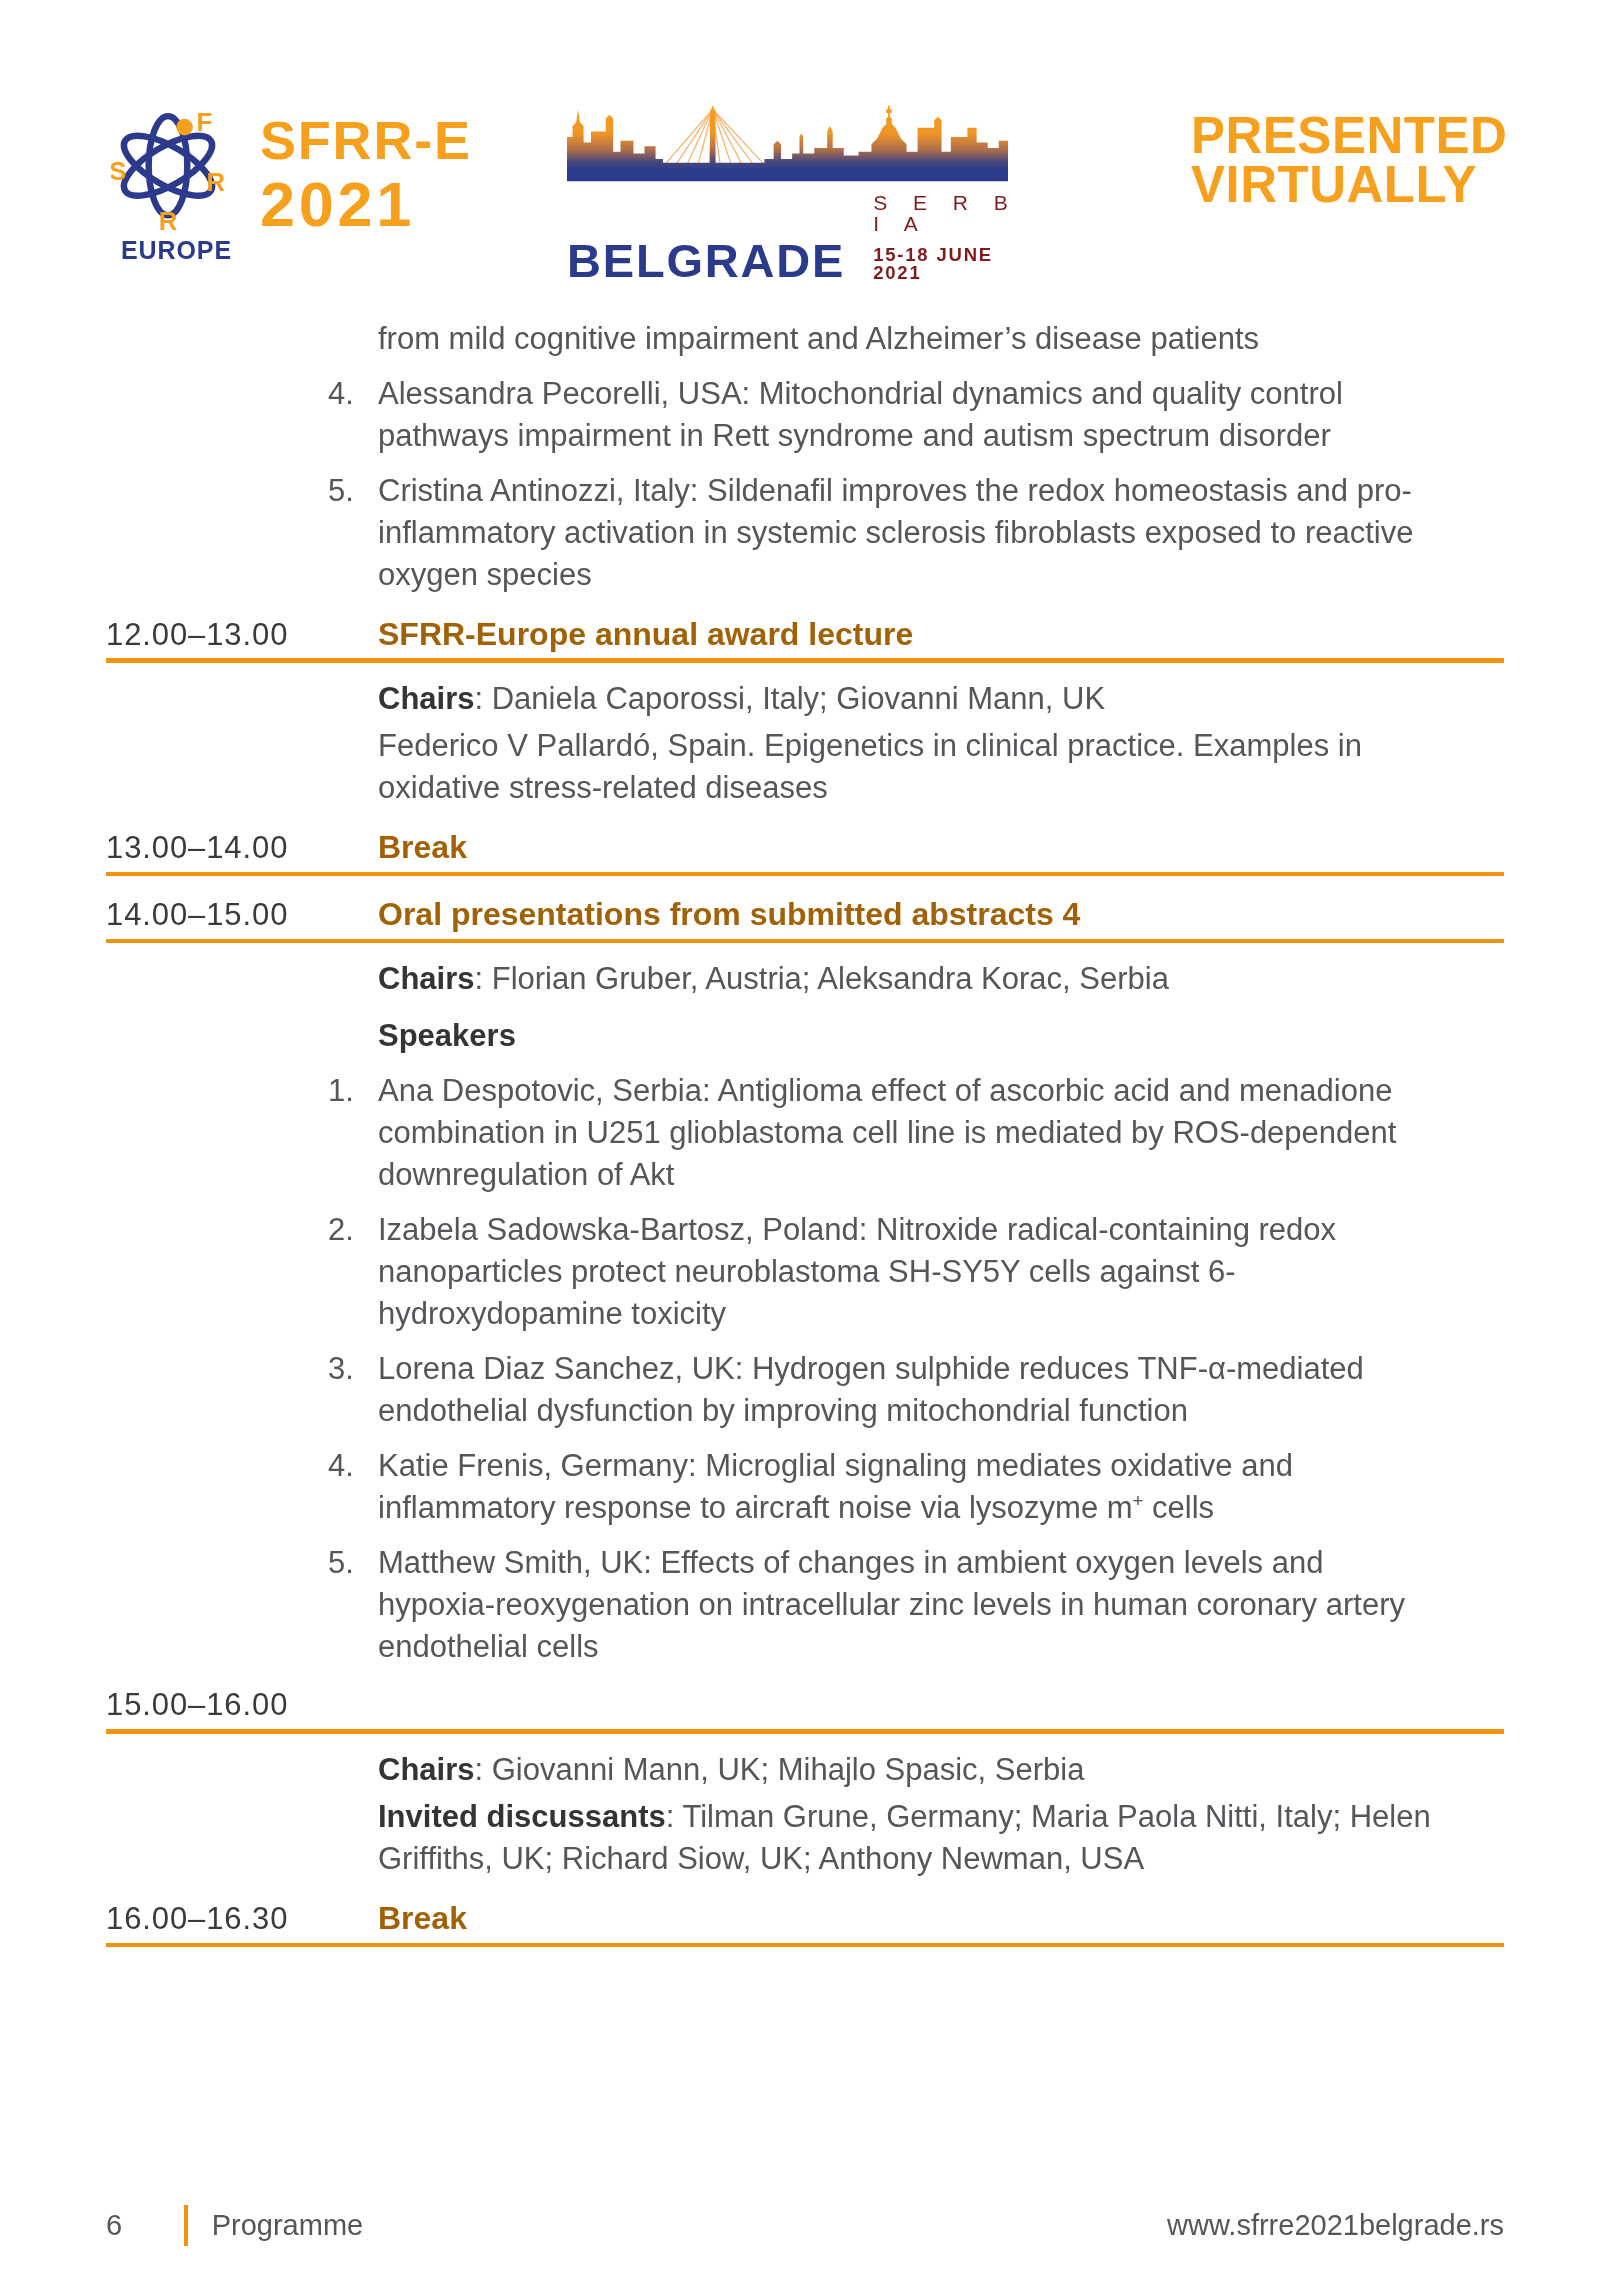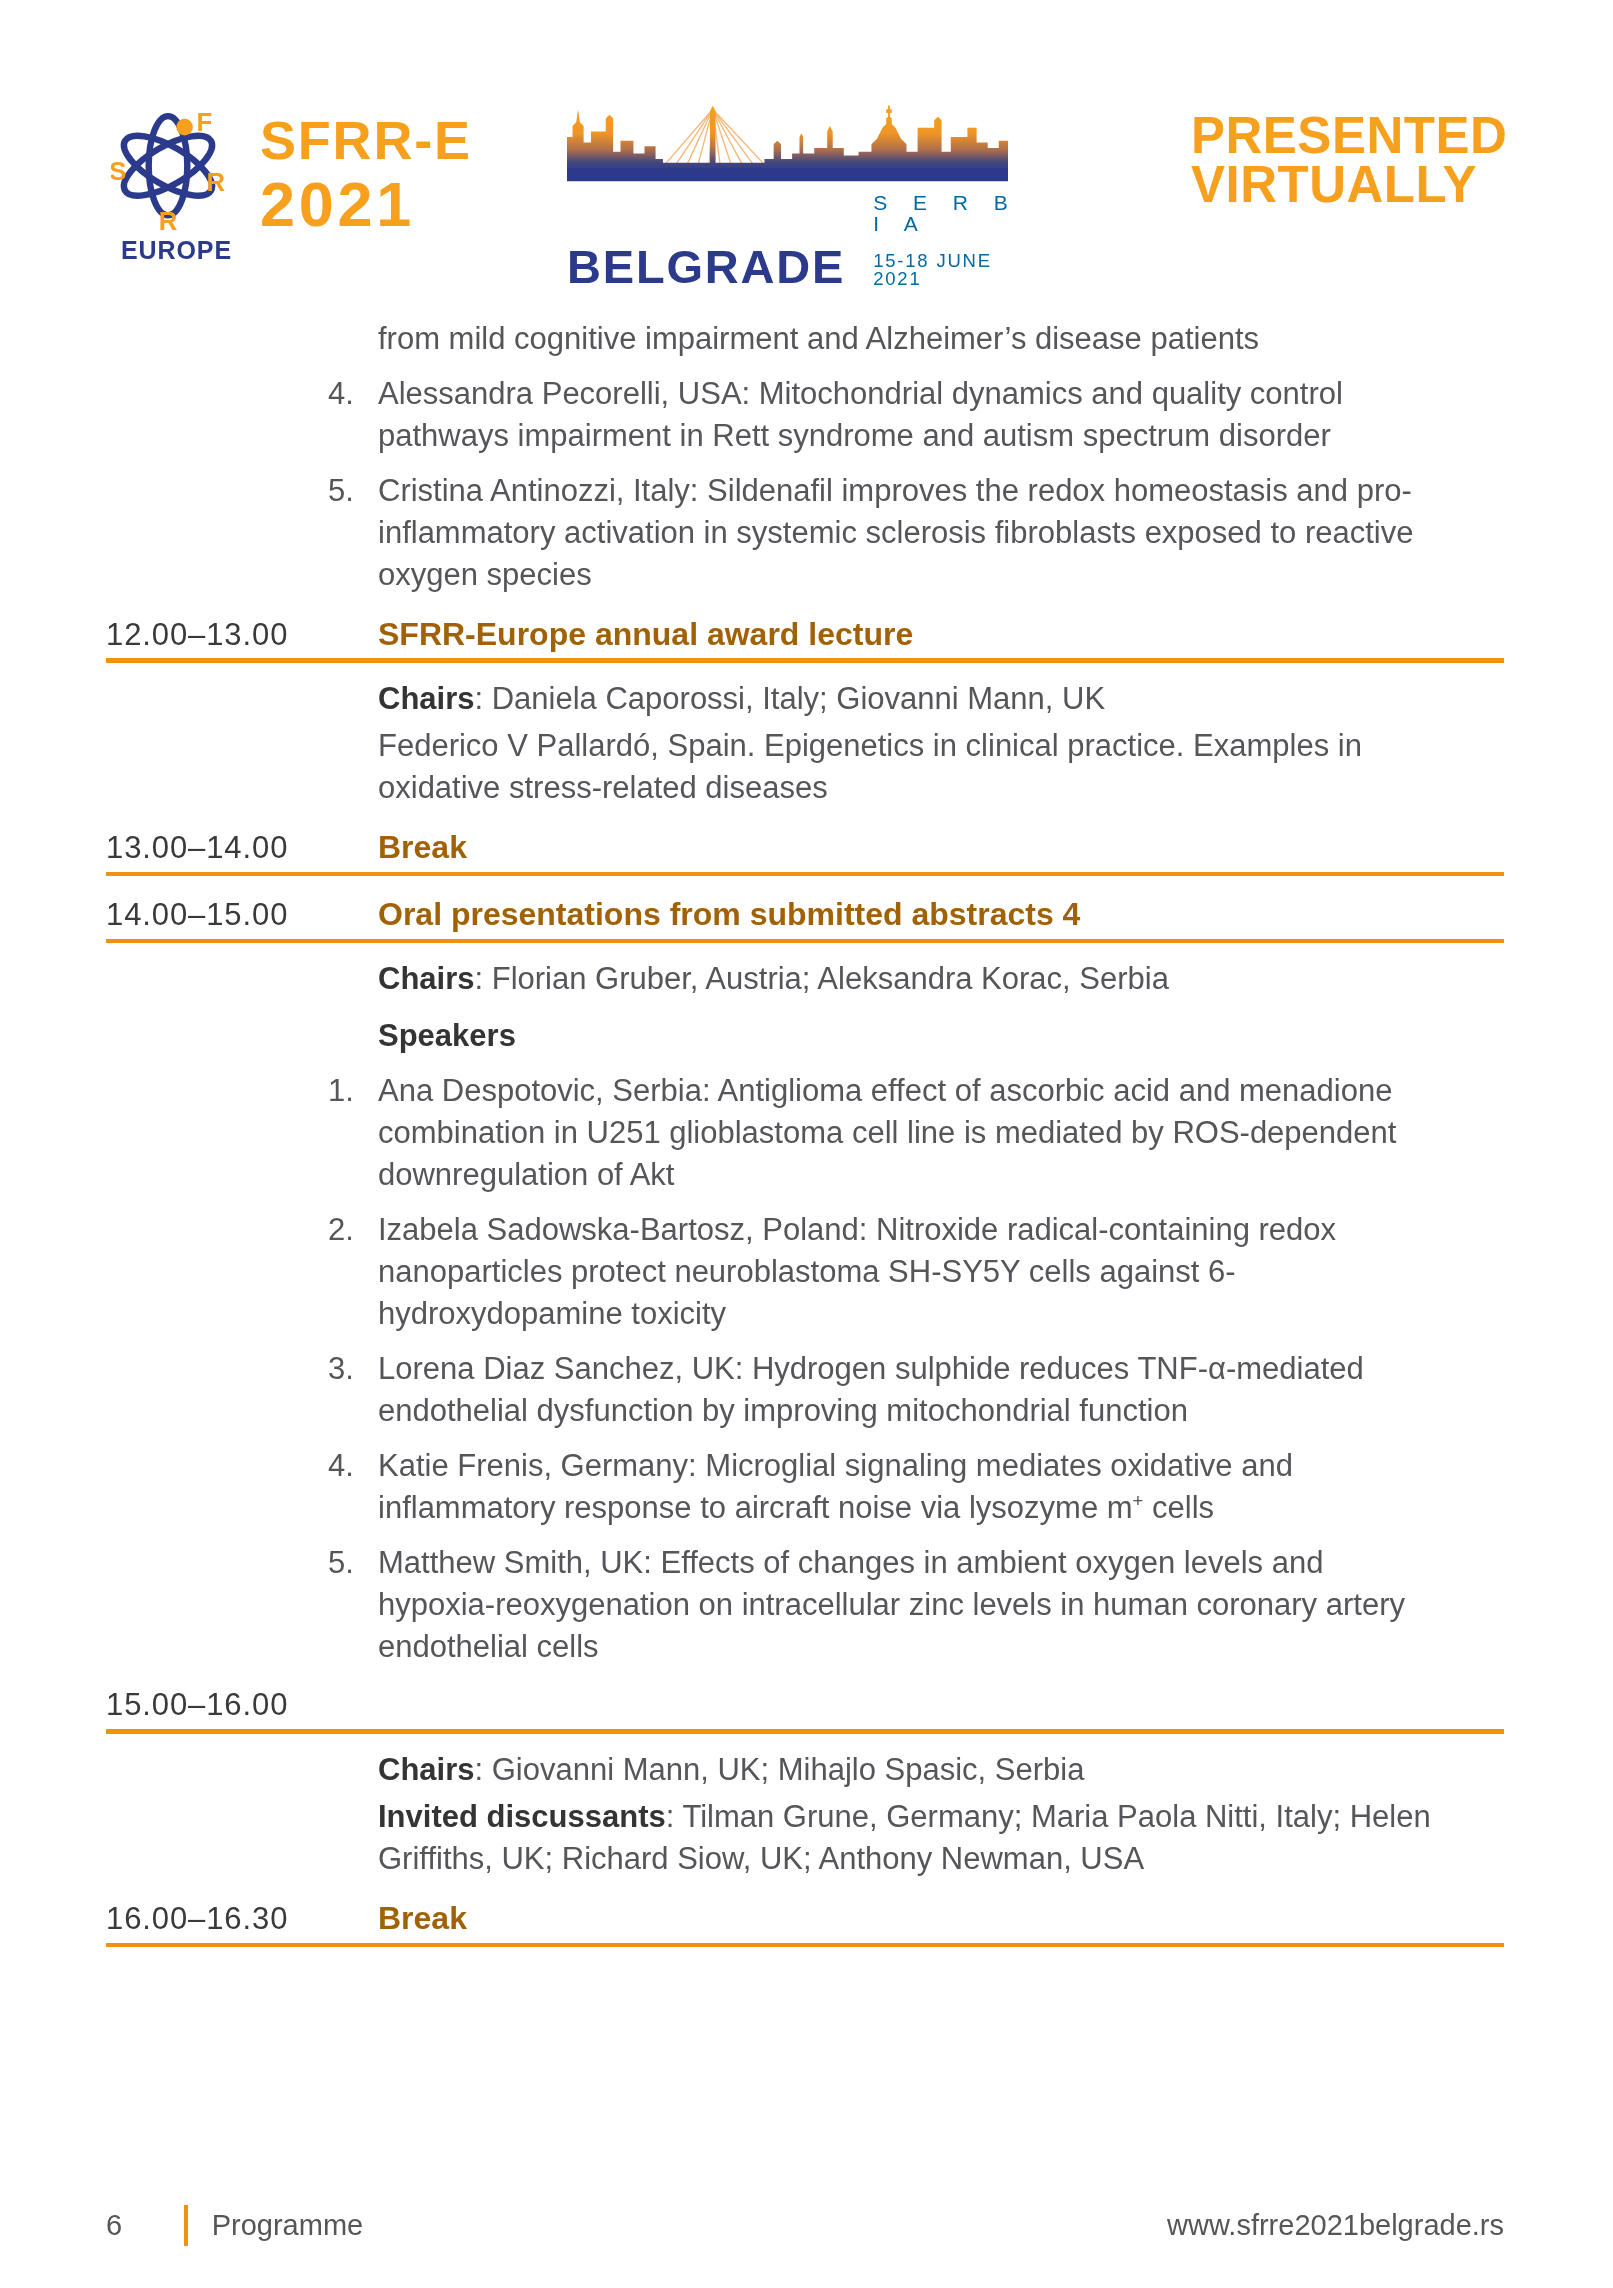--- a/index.html
+++ b/index.html
@@ -13,23 +13,23 @@
   .hdr { position:absolute; top:0; left:0; right:0; height:277px; }
   .atom-wrap { position:absolute; left:103px; top:103px; width:129px; text-align:center; }
   .atom-wrap svg { display:block; margin:0 auto; }
   .europe-label { font-size:25px; font-weight:700; color:#2c3a8c; letter-spacing:0.9px; margin-top:1.8px;text-align:right; }
   .sfrr-title { position:absolute; left:260px; top:113px; color:#f6a01e; font-weight:700; line-height:1; }
   .sfrr-title .l1 { font-size:54px; letter-spacing:1.8px; }
   .sfrr-title .l2 { font-size:63px; letter-spacing:3.7px; margin-top:5.5px; }
   .belgrade { position:absolute; left:567px; top:100px; width:452px; }
   .belgrade-row { display:flex; align-items:flex-end; gap:28px; margin-top:3.7px; }
   .belgrade-word { font-size:47px; font-weight:700; color:#2c3a8c; letter-spacing:1.8px; line-height:1; }
-  .belgrade-right { color:#0369a1; line-height:1; padding-bottom:1.8px; }
+  .belgrade-right { color:#7f1d1d; line-height:1; padding-bottom:1.8px; }
   .serbia { font-size:21px; letter-spacing:10px; font-weight:400; }
-  .dates { font-size:18.5px; letter-spacing:1.8px; margin-top:18px; font-weight:400; }
+  .dates { font-size:18.5px; letter-spacing:1.8px; margin-top:12px; font-weight:700; }
   .presented { position:absolute; left:1191px; top:111px; color:#f6a01e; font-weight:700; font-size:51px; line-height:49px; letter-spacing:0.5px; }
 
   
   .content { position:absolute; left:106px; top:318px; width:1398px;
              font-size:31px; line-height:42px; color:#55555a; font-weight:300; }
   .tail-line { margin-left:272px; max-width:1057px; }
   .olist-item { position:relative; margin-left:272px; max-width:1057px; margin-top:13px; }
   .olist-item .num { position:absolute; left:-50px; top:0; }
   .session { margin-top:16.6px; }
   .session-head { display:flex; align-items:baseline; }

